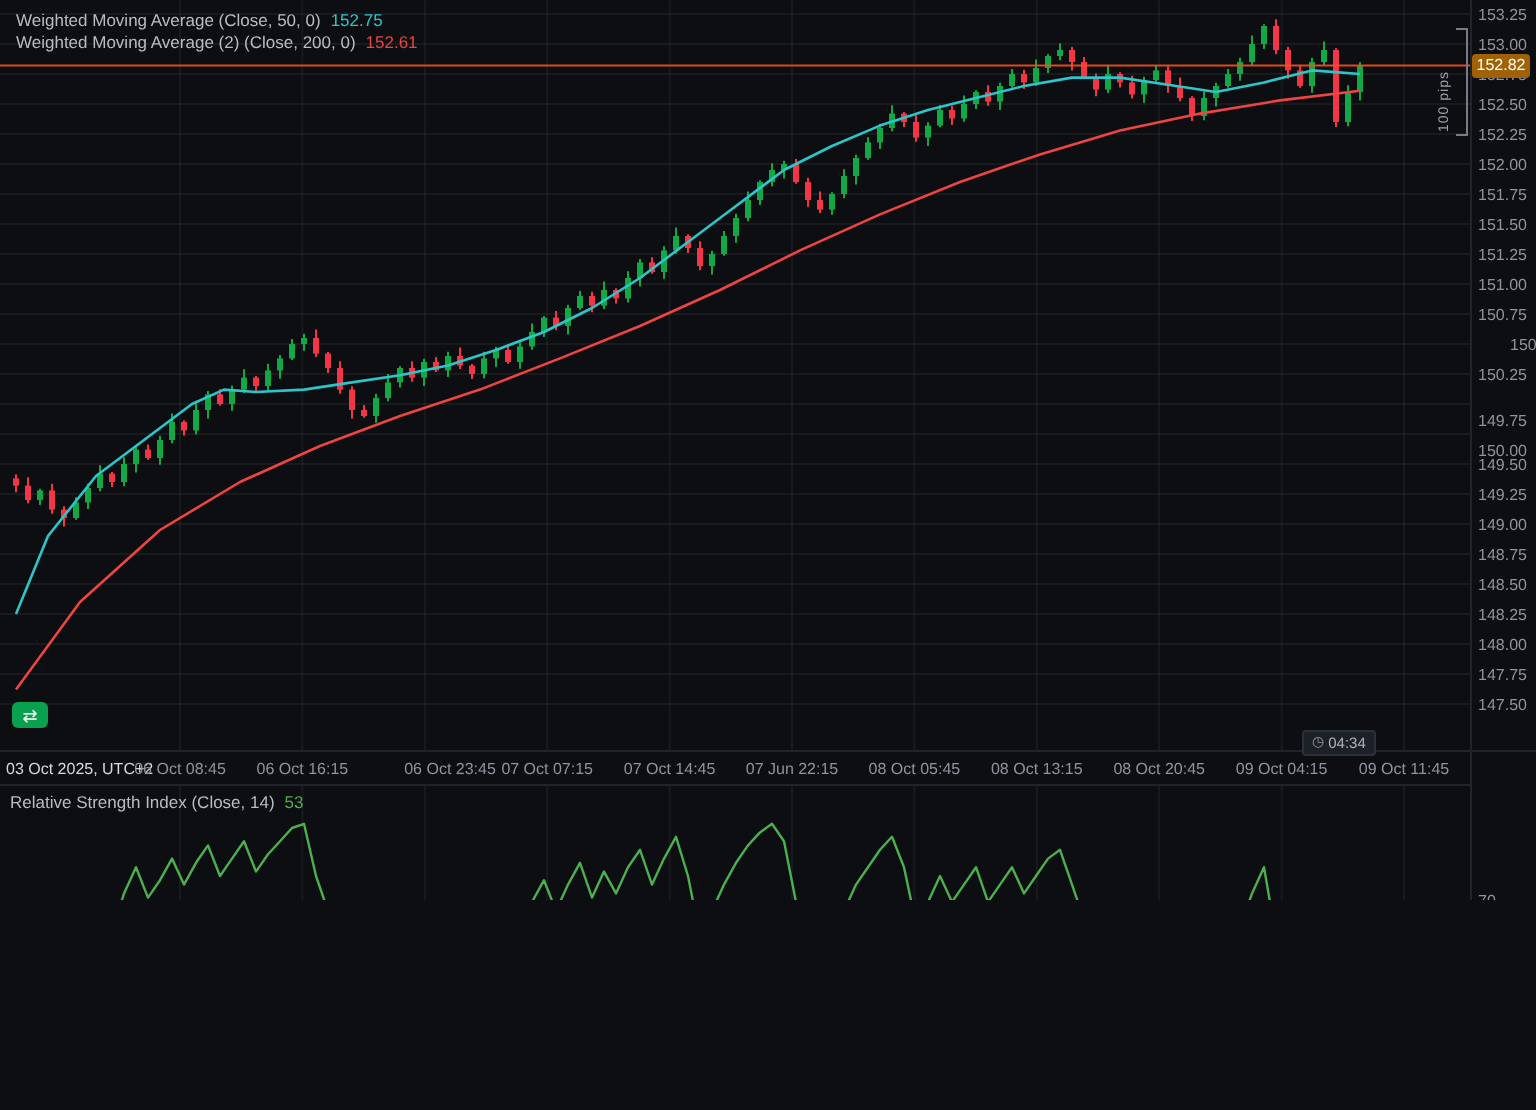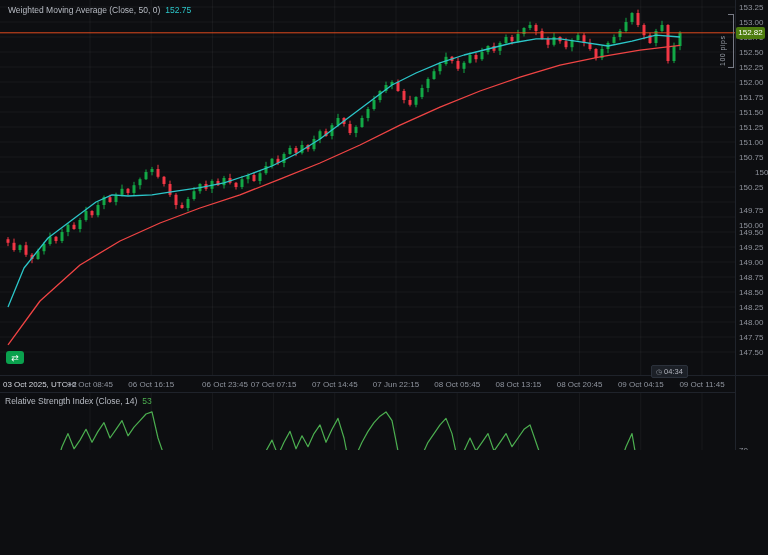--- a/index.html
+++ b/index.html
@@ -324,36 +324,40 @@
         <polyline points="8,307.0 24,268.0 48,238.0 72,220.0 96,202.0 112,194.8 128,196.0 152,194.8 176,191.2 200,187.6 224,182.8 248,175.0 272,166.0 296,154.0 320,139.0 344,121.0 368,103.0 392,85.0 416,73.0 440,62.8 464,55.0 488,49.0 512,43.0 536,38.8 560,38.8 584,42.4 608,46.0 632,41.2 656,35.2 680,37.0" fill="none" stroke="#2cc6c9" stroke-width="1.3" stroke-linejoin="round"></polyline>
         <polyline points="8,344.8 40,301.0 80,265.0 120,241.0 160,223.0 200,208.0 240,194.8 280,179.2 320,163.0 360,145.0 400,125.2 440,107.2 480,91.0 520,77.2 560,65.2 600,56.8 640,50.2 680,45.4" fill="none" stroke="#ef4444" stroke-width="1.3" stroke-linejoin="round"></polyline>
         <line x1="0" y1="32.80000000000041" x2="735" y2="32.80000000000041" stroke="#f4511e" stroke-width="1" opacity="0.9"></line>
       </svg>
 
     <div class="legend">
       <div class="lrow">
         <span class="ltext">Weighted Moving Average (Close, 50, 0)</span>
         <span class="lval" id="wma50-value" style="color: rgb(44, 198, 201);">152.75</span>
       </div>
+      <div class="lrow">
+        <span class="ltext">Weighted Moving Average (2) (Close, 200, 0)</span>
+        <span class="lval" id="wma200-value" style="color: rgb(239, 68, 68);">152.61</span>
+      </div>
     </div>
 
     <div id="measure">
       <div class="mtext">100 pips</div>
       <div class="bracket"></div>
     </div>
 
     <button id="trade-btn" style="background: rgb(10, 161, 78);">
       <span>⇄</span>
     </button>
   </div>
 
   <div id="axis-border"></div>
 
   <div id="price-axis">
-    <div id="price-badge" style="top: 26.8px; background: #4d7c0f;">152.82</div>
+    <div id="price-badge" style="top: 26.8px; background: #a16207;">152.82</div>
   <div class="tick" style="top: 2.5px;">153.25</div>
       <div class="tick" style="top: 17.5px;">153.00</div>
       <div class="tick" style="top: 32.5px;">152.75</div>
       <div class="tick" style="top: 47.5px;">152.50</div>
       <div class="tick" style="top: 62.5px;">152.25</div>
       <div class="tick" style="top: 77.5px;">152.00</div>
       <div class="tick" style="top: 92.5px;">151.75</div>
       <div class="tick" style="top: 107.5px;">151.50</div>
       <div class="tick" style="top: 122.5px;">151.25</div>
       <div class="tick" style="top: 137.5px;">151.00</div>

